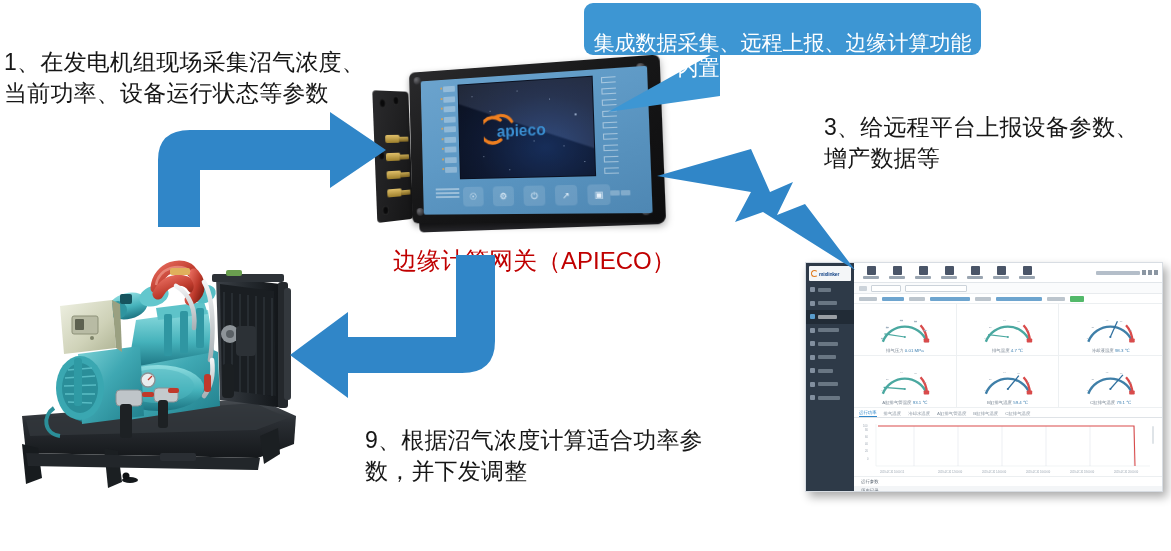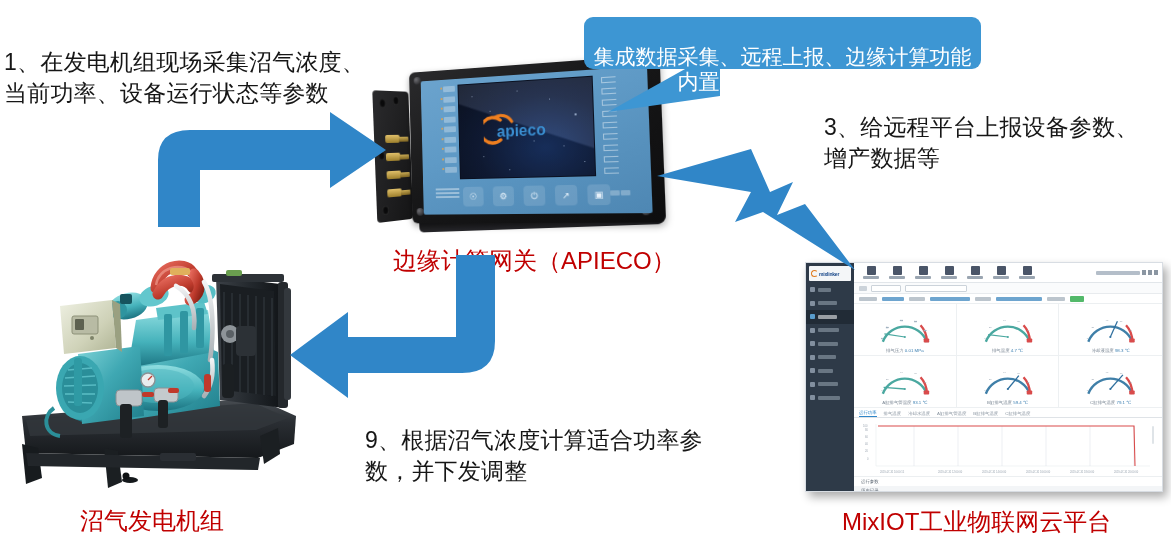--- a/index.html
+++ b/index.html
@@ -32,21 +32,21 @@
     font-size:24px;
     line-height:30px;
     white-space:nowrap;
   }
   #gw-label    { left:393px; top:246px; }
   #gen-label   { left:80px;  top:506px; }
   #cloud-label { left:842px; top:507px; }
 
   
   #bubble {
-    position:absolute; left:584px; top:17px; width:397px; height:52px;
+    position:absolute; left:584px; top:3px; width:397px; height:52px;
     background:#3d96d3; border-radius:9px;
     color:#ffffff; font-size:21px; line-height:25px;
     text-align:center;
     padding-top:2px;
     white-space:pre-line;
     z-index:6;
   }
   #bubble-tail {
     position:absolute; left:608px; top:50px; width:120px; height:70px;
     z-index:5;
@@ -792,16 +792,14 @@
       <div id="cl-table">
         <div class="tbl-title">运行参数</div>
         <div class="tbl-title band">历史记录</div>
 
       </div>
 
     </div>
   </div>
 
   <div class="red-label" id="gw-label">边缘计算网关（APIECO）</div>
-  <div class="red-label" id="gen-label">沼气发电机组</div>
-  <div class="red-label" id="cloud-label">MixIOT工业物联网云平台</div>
 
 </div>
 
 </body></html>

